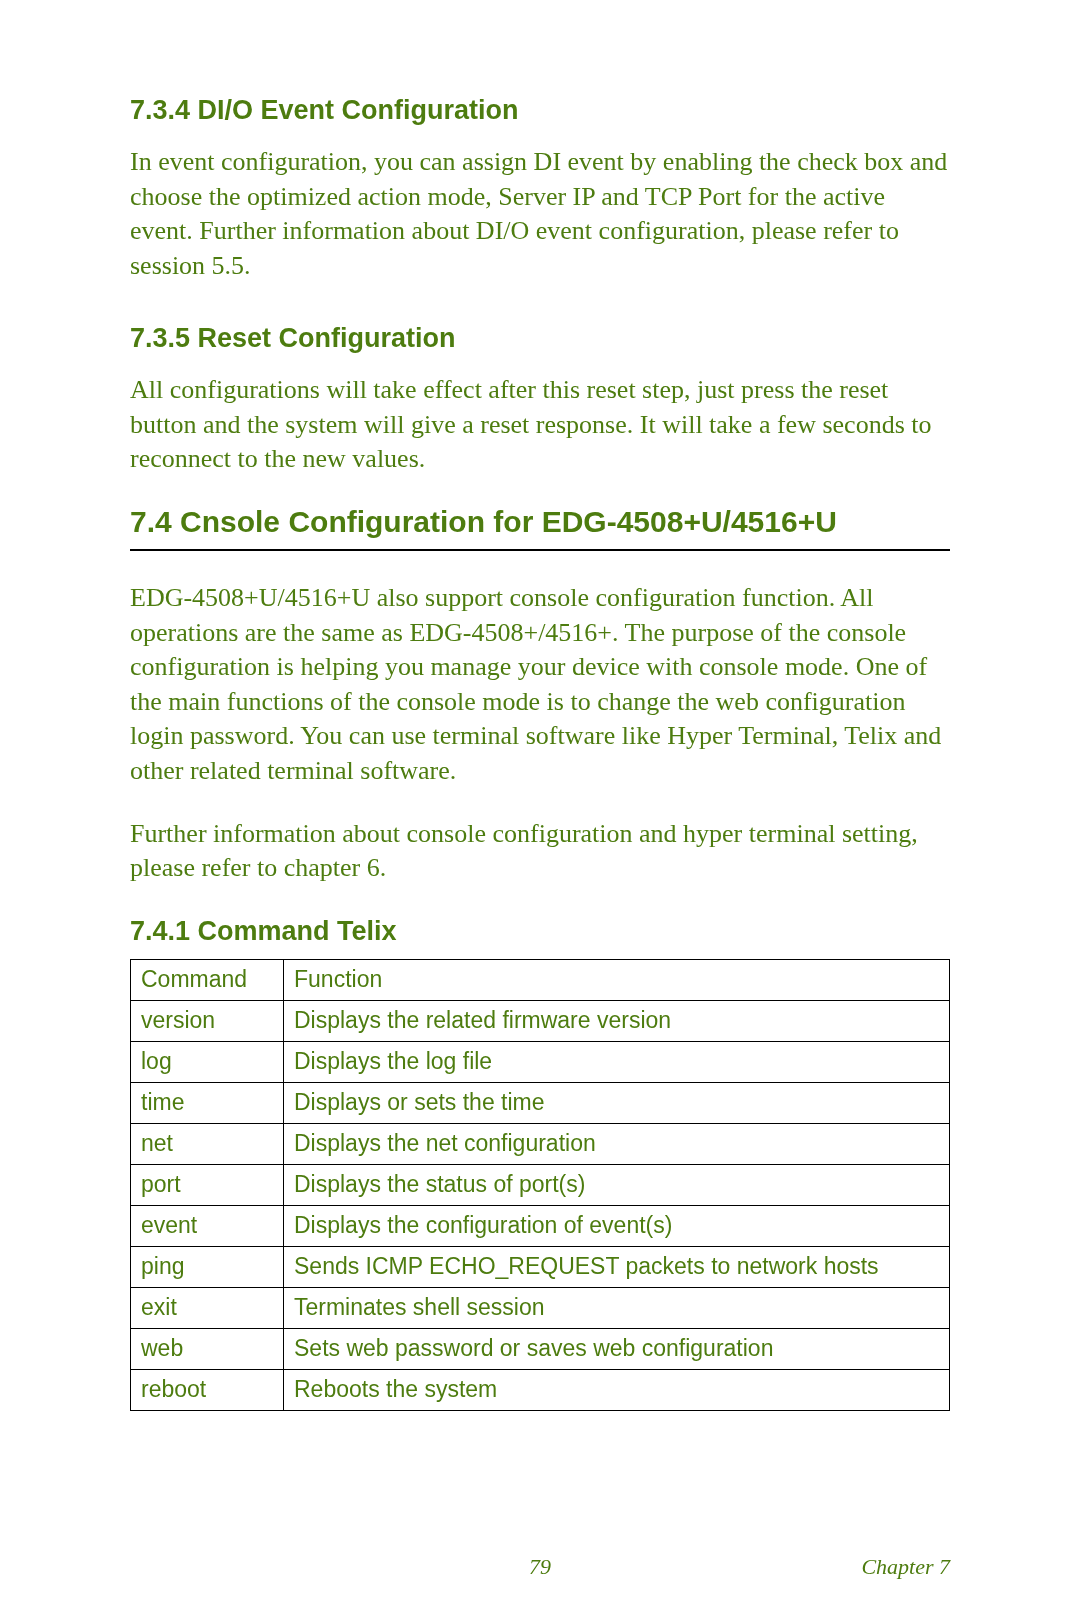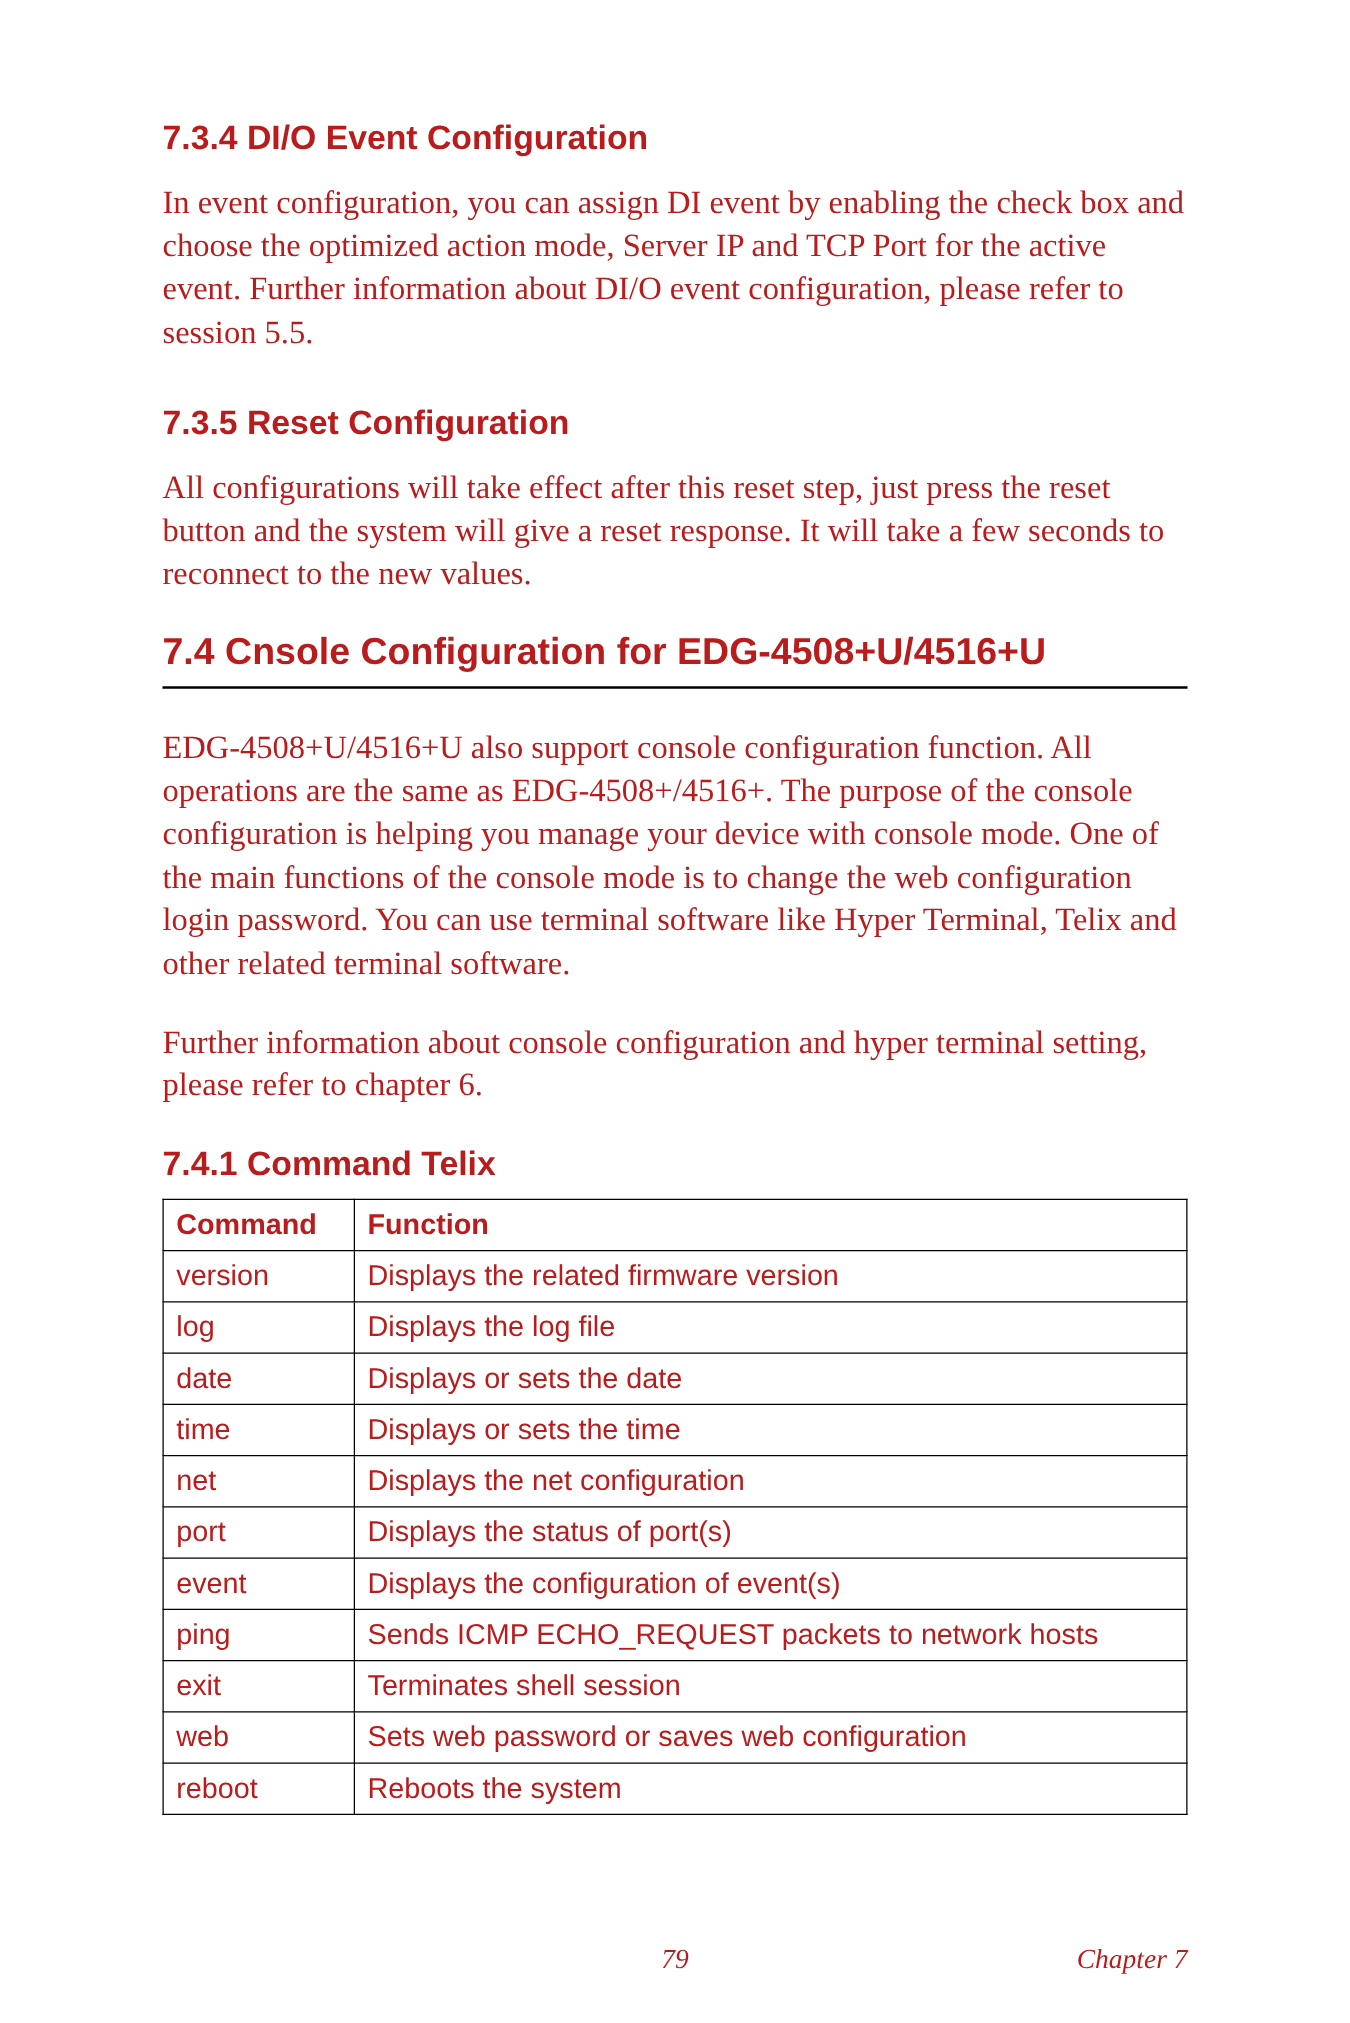--- a/index.html
+++ b/index.html
@@ -6,21 +6,21 @@
     margin: 0;
     padding: 0;
     background: #ffffff;
   }
   .page {
     width: 1080px;
     height: 1618px;
     box-sizing: border-box;
     padding: 95px 130px 0 130px;
     font-family: "Times New Roman", Times, serif;
-    color: #b91c1c;
+    color: #4d7c0f;
     position: relative;
   }
   .sans {
     font-family: Helvetica, Arial, sans-serif;
   }
   .h734, .h735 {
     font-weight: bold;
     font-size: 27px;
     margin-bottom: 14px;
   }
@@ -55,21 +55,21 @@
     font-size: 23px;
   }
   table.cmd th, table.cmd td {
     border: 1.5px solid #000;
     text-align: left;
     padding: 6px 10px 7px 10px;
     font-weight: normal;
     vertical-align: top;
   }
   table.cmd th {
-    font-weight: bold;
+    font-weight: normal;
   }
   table.cmd .col-cmd {
     width: 132px;
   }
   .footer {
     position: absolute;
     left: 130px;
     right: 130px;
     bottom: 64px;
     font-family: "Times New Roman", Times, serif;
@@ -117,24 +117,20 @@
     <tbody>
       <tr>
         <td>version</td>
         <td>Displays the related firmware version</td>
       </tr>
       <tr>
         <td>log</td>
         <td>Displays the log file</td>
       </tr>
       <tr>
-        <td>date</td>
-        <td>Displays or sets the date</td>
-      </tr>
-      <tr>
         <td>time</td>
         <td>Displays or sets the time</td>
       </tr>
       <tr>
         <td>net</td>
         <td>Displays the net configuration</td>
       </tr>
       <tr>
         <td>port</td>
         <td>Displays the status of port(s)</td>

